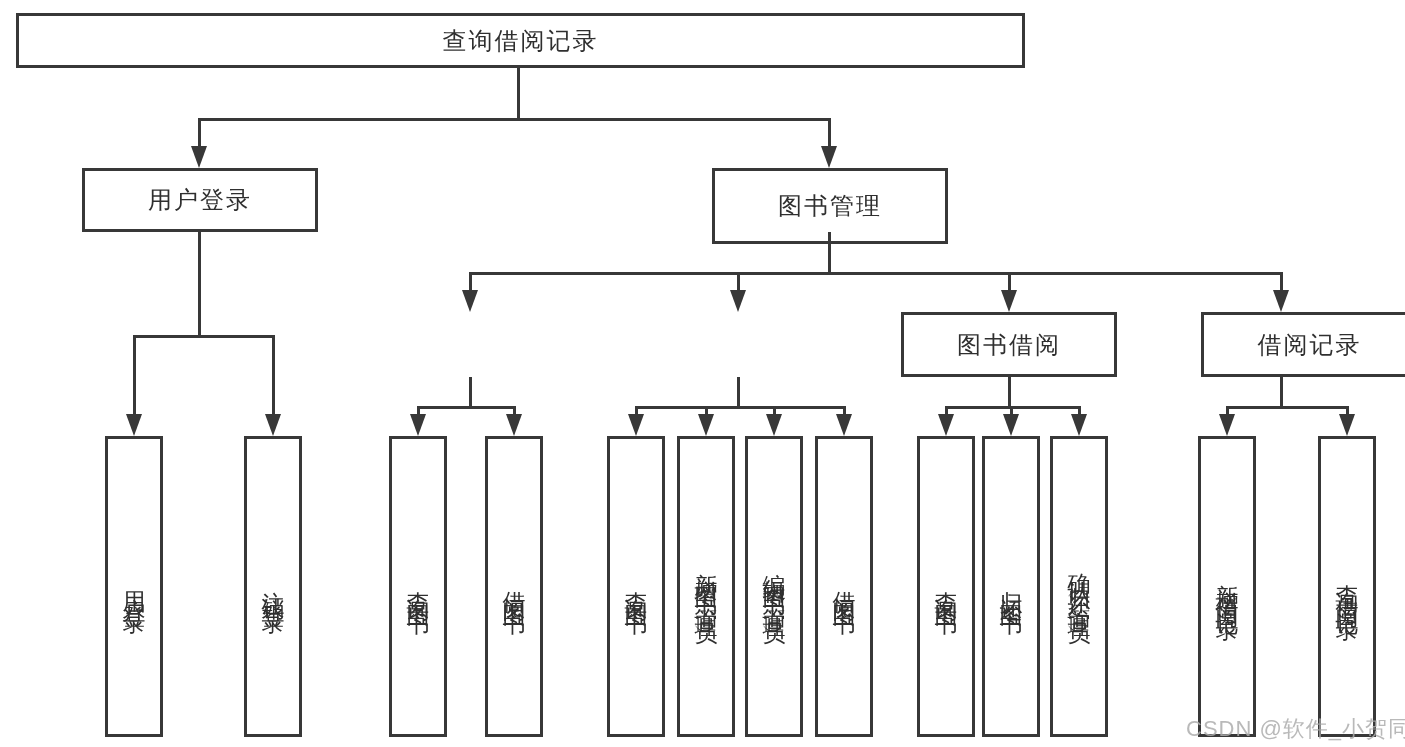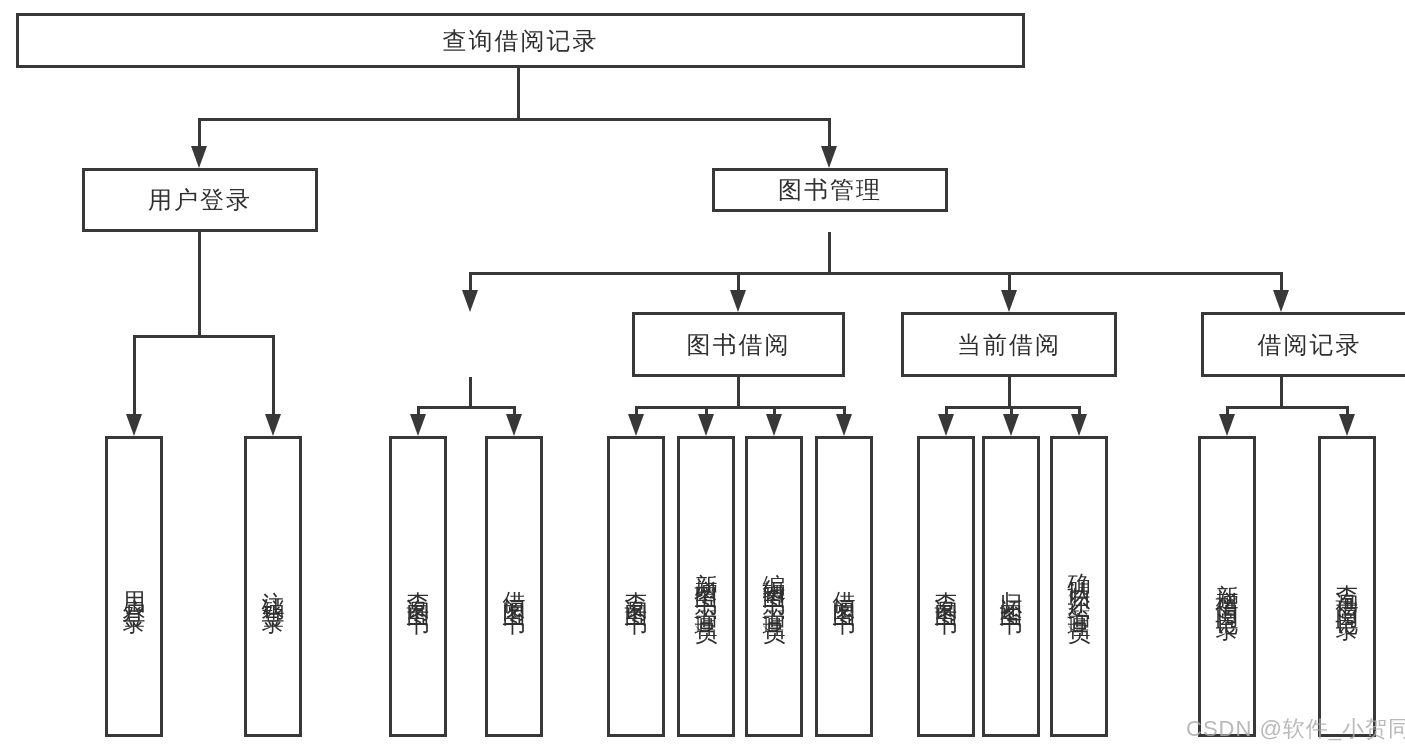--- a/index.html
+++ b/index.html
@@ -65,21 +65,21 @@
   <div class="hl" style="left:198px; top:118px; width:633px;"></div>
 
   <div class="vl" style="left:198px; top:118px; height:30px;"></div>
   <div class="ah" style="left:191px; top:146px;"></div>
   <div class="vl" style="left:828px; top:118px; height:30px;"></div>
   <div class="ah" style="left:821px; top:146px;"></div>
 
   <div class="box h" style="left:82px; top:168px; width:236px; height:64px;">
     <span class="lbl">用户登录</span>
   </div>
-  <div class="box h" style="left:712px; top:168px; width:236px; height:44px;">
+  <div class="box h" style="left:712px; top:168px; width:236px; height:76px;">
     <span class="lbl">图书管理</span>
   </div>
 
   <div class="vl" style="left:198px; top:232px; height:103px;"></div>
   <div class="hl" style="left:133px; top:335px; width:142px;"></div>
   <div class="vl" style="left:133px; top:335px; height:83px;"></div>
   <div class="ah" style="left:126px; top:414px;"></div>
   <div class="vl" style="left:272px; top:335px; height:83px;"></div>
   <div class="ah" style="left:265px; top:414px;"></div>
 
@@ -87,25 +87,22 @@
   <div class="hl" style="left:469px; top:272px; width:814px;"></div>
   <div class="vl" style="left:469px; top:272px; height:20px;"></div>
   <div class="ah" style="left:462px; top:290px;"></div>
   <div class="vl" style="left:737px; top:272px; height:20px;"></div>
   <div class="ah" style="left:730px; top:290px;"></div>
   <div class="vl" style="left:1008px; top:272px; height:20px;"></div>
   <div class="ah" style="left:1001px; top:290px;"></div>
   <div class="vl" style="left:1280px; top:272px; height:20px;"></div>
   <div class="ah" style="left:1273px; top:290px;"></div>
 
-  <div class="box h" style="left:632px; top:312px; width:213px; height:65px;">
+  <div class="box h" style="left:901px; top:312px; width:216px; height:65px;">
     <span class="lbl">图书借阅</span>
-  </div>
-  <div class="box h" style="left:901px; top:312px; width:216px; height:65px;">
-    <span class="lbl">当前借阅</span>
   </div>
   <div class="box h" style="left:1173px; top:312px; width:217px; height:65px;margin-left:28px;">
     <span class="lbl">借阅记录</span>
   </div>
 
   <div class="vl" style="left:469px; top:377px; height:29px;"></div>
   <div class="hl" style="left:417px; top:406px; width:99px;"></div>
   <div class="vl" style="left:417px; top:406px; height:12px;"></div>
   <div class="ah" style="left:410px; top:414px;"></div>
   <div class="vl" style="left:513px; top:406px; height:12px;"></div>

